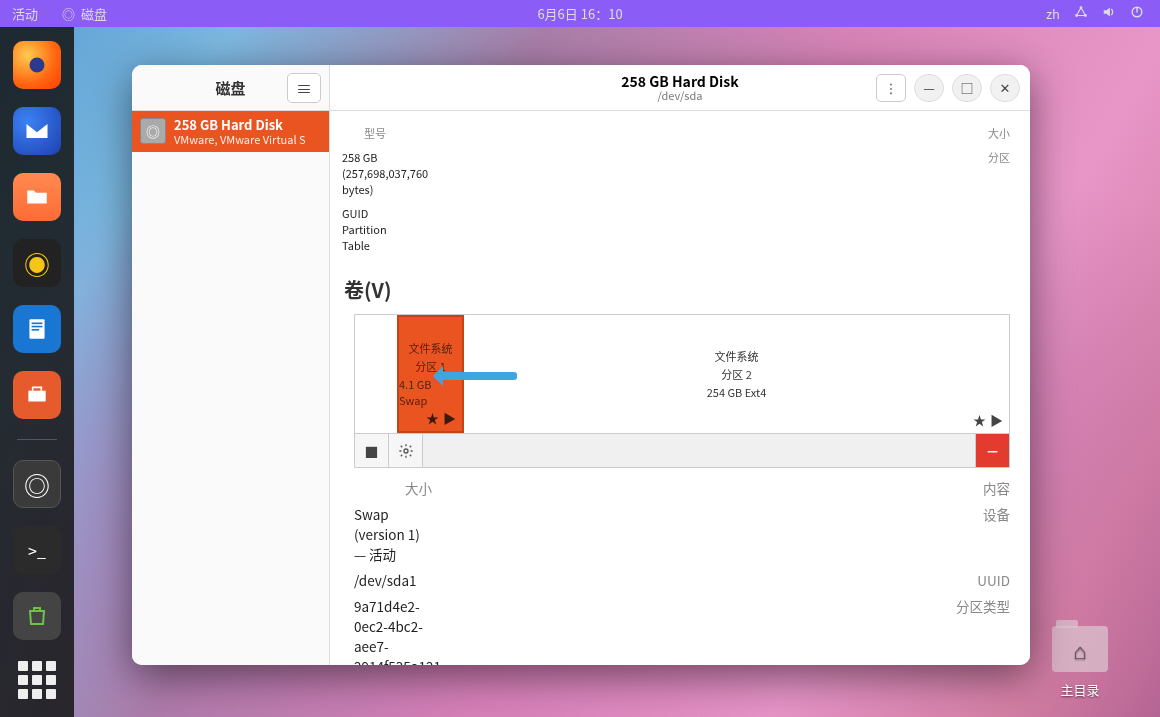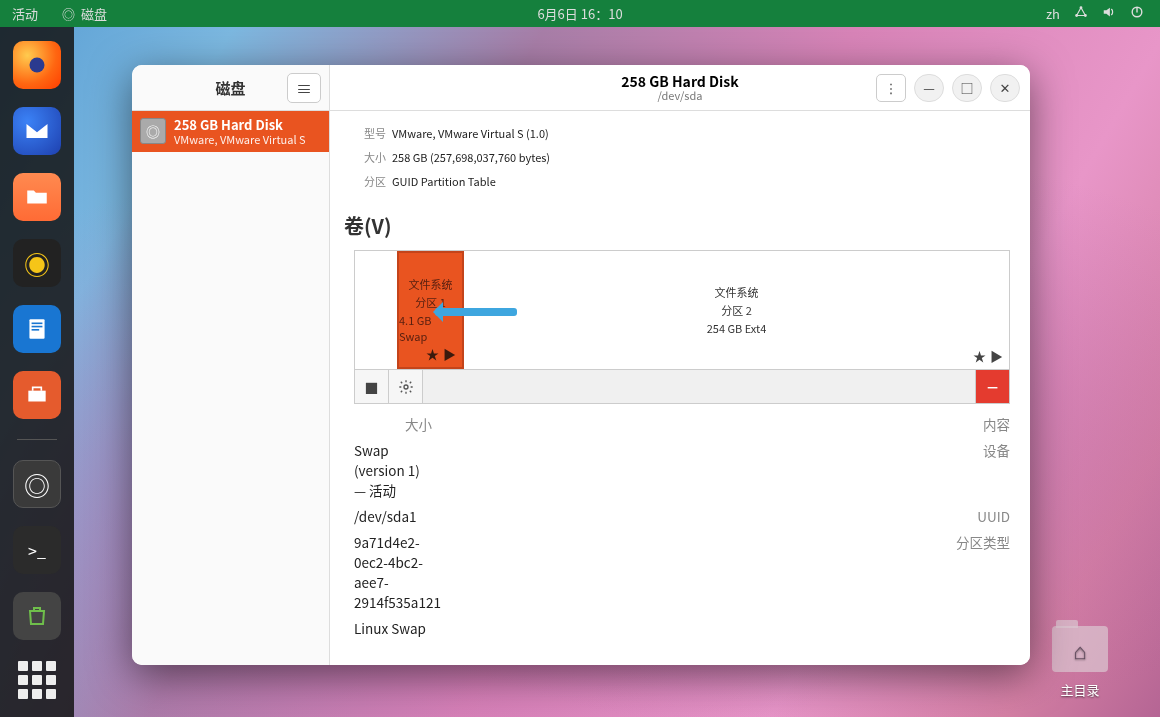--- a/index.html
+++ b/index.html
@@ -1,19 +1,19 @@
 <!DOCTYPE html>
 <html><head>
 <meta charset="utf-8">
 <style>
 * { margin: 0; padding: 0; box-sizing: border-box; font-family: "Noto Sans CJK SC", "Ubuntu", sans-serif; }
 body { width: 1160px; height: 717px; overflow: hidden; position: relative; background: #000; }
 
 
-.topbar { position: absolute; top: 0; left: 0; right: 0; height: 27px; background: #15803d; color: #ddd; display: flex; align-items: center; font-size: 13px; z-index: 10; }
+.topbar { position: absolute; top: 0; left: 0; right: 0; height: 27px; background: #8b5cf6; color: #ddd; display: flex; align-items: center; font-size: 13px; z-index: 10; }
 .topbar .activities { padding: 0 12px; cursor: pointer; }
 .topbar .appmenu { display: flex; align-items: center; gap: 6px; padding: 0 12px; }
 .topbar .center { position: absolute; left: 50%; transform: translateX(-50%); }
 .topbar .right { margin-left: auto; display: flex; align-items: center; gap: 14px; padding-right: 16px; }
 .topbar .tray-icon { font-size: 13px; }
 
 
 .wallpaper { position: absolute; top: 27px; left: 0; right: 0; bottom: 0; background: linear-gradient(120deg, #5a9fd4 0%, #7cb8e0 15%, #a87ea8 35%, #d884b8 55%, #e896c8 75%, #d47fa4 90%, #b56594 100%); overflow: hidden; }
 .wallpaper::before { content:""; position:absolute; inset:0; background: radial-gradient(ellipse at 30% 70%, rgba(200,100,180,0.4), transparent 50%), radial-gradient(ellipse at 70% 60%, rgba(160,80,160,0.3), transparent 50%); }
 
@@ -216,21 +216,20 @@
         <div class="hbtn">⋮</div>
         <div class="hbtn round">—</div>
         <div class="hbtn round">□</div>
         <div class="hbtn round">✕</div>
       </div>
     </div>
 
     <div class="content">
       <div class="info-rows">
         <div class="lbl">型号</div>
-        <div class="val">VMware, VMware Virtual S (1.0)</div>
         <div class="lbl">大小</div>
         <div class="val">258 GB (257,698,037,760 bytes)</div>
         <div class="lbl">分区</div>
         <div class="val">GUID Partition Table</div>
       </div>
 
       <div class="section-title">卷(V)</div>
 
       <div class="volume-box">
         <div class="vol-strip-wrap">

